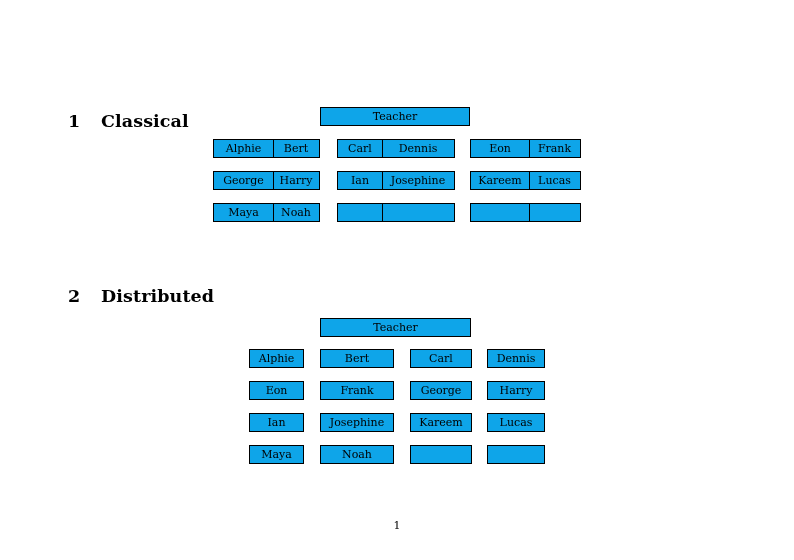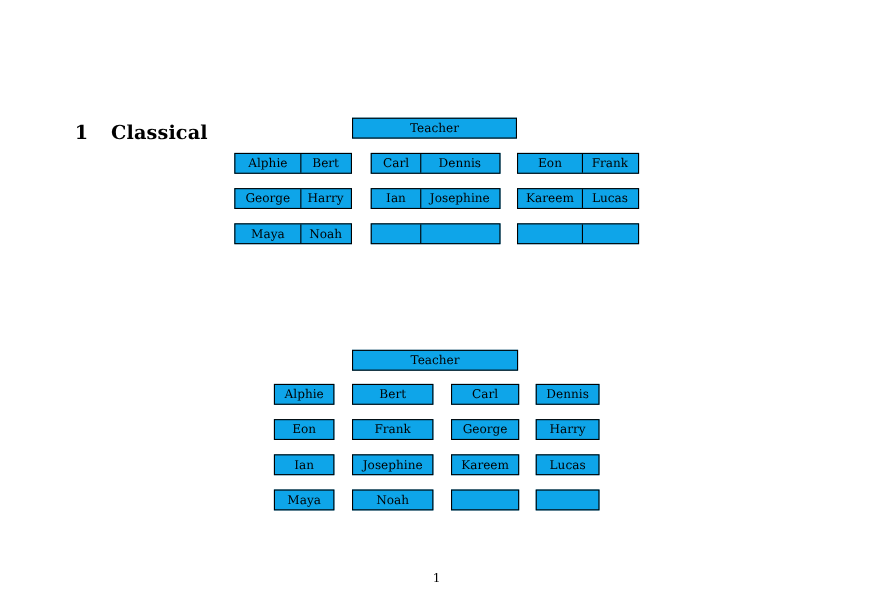--- a/index.html
+++ b/index.html
@@ -131,20 +131,23 @@
       <div class="nodebox" style="left: 470px; top: 171px; width: 111px;">
         <div class="cell" style="width: 58px;">Kareem</div>
         <div class="cell" style="width: 50px;">Lucas</div>
       </div>
       <div class="nodebox" style="left: 470px; top: 203px; width: 111px;">
         <div class="cell" style="width: 58px;"></div>
         <div class="cell" style="width: 50px;"></div>
       </div>
     </div>
 
+  <h1 class="section-heading" id="heading-2">
+    <span class="sec-num">2</span><span>Distributed</span>
+  </h1>
 
   <div class="diagram" id="diagram-distributed">
       <div class="nodebox teacher-box" style="left: 320px; top: 318px; width: 151px;">
         <div class="cell" style="width: 149px;">Teacher</div>
       </div>
       <div class="nodebox" style="left: 249px; top: 349px; width: 55px;">
         <div class="cell" style="width: 53px;">Alphie</div>
       </div>
       <div class="nodebox" style="left: 249px; top: 381px; width: 55px;">
         <div class="cell" style="width: 53px;">Eon</div>

